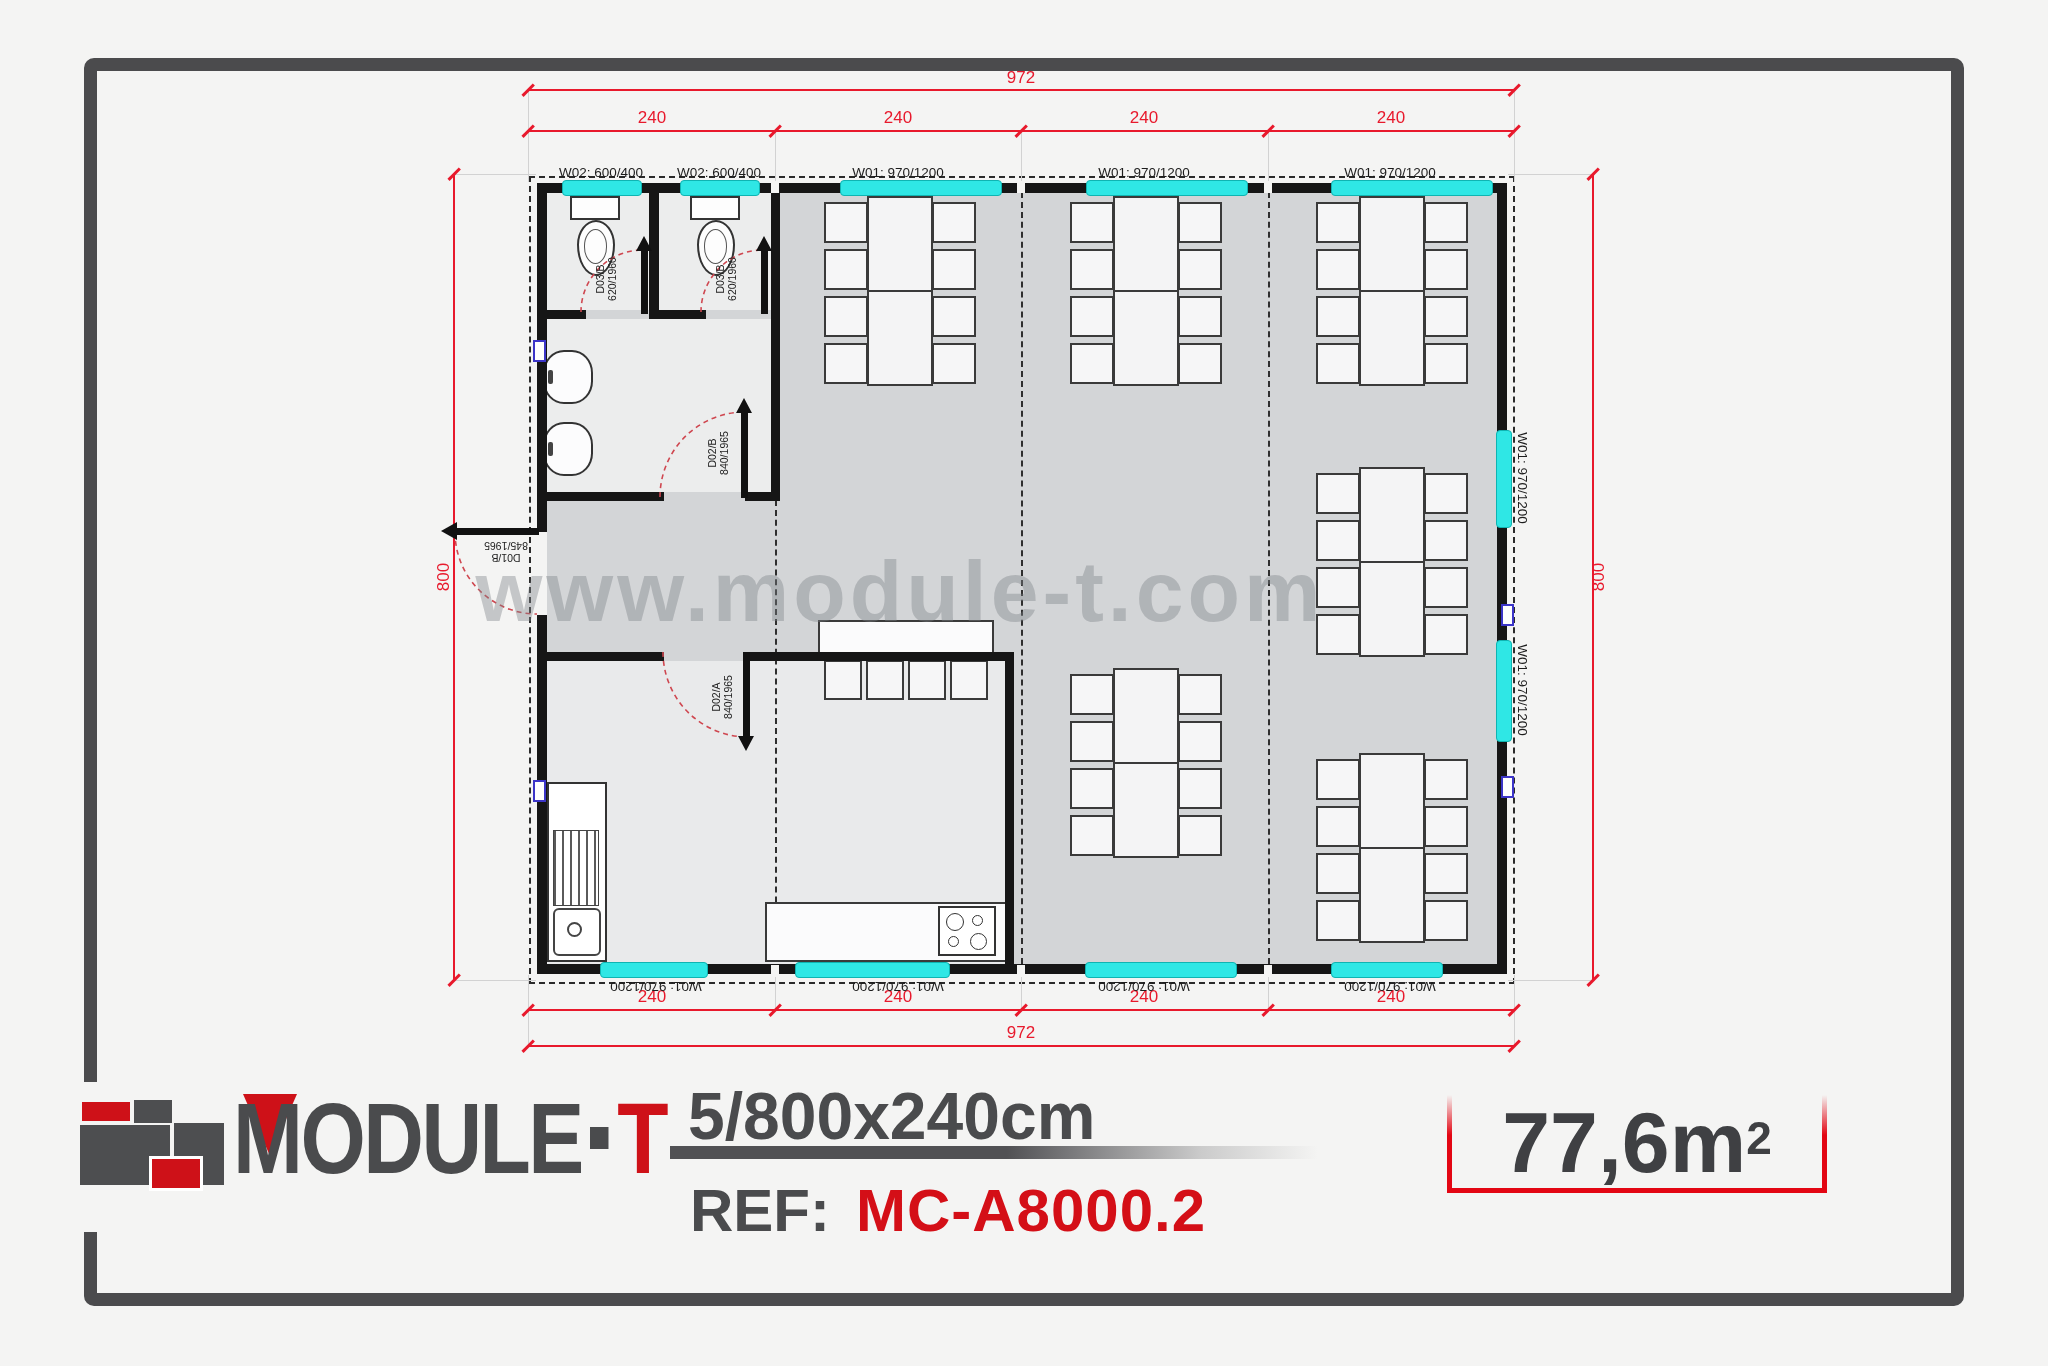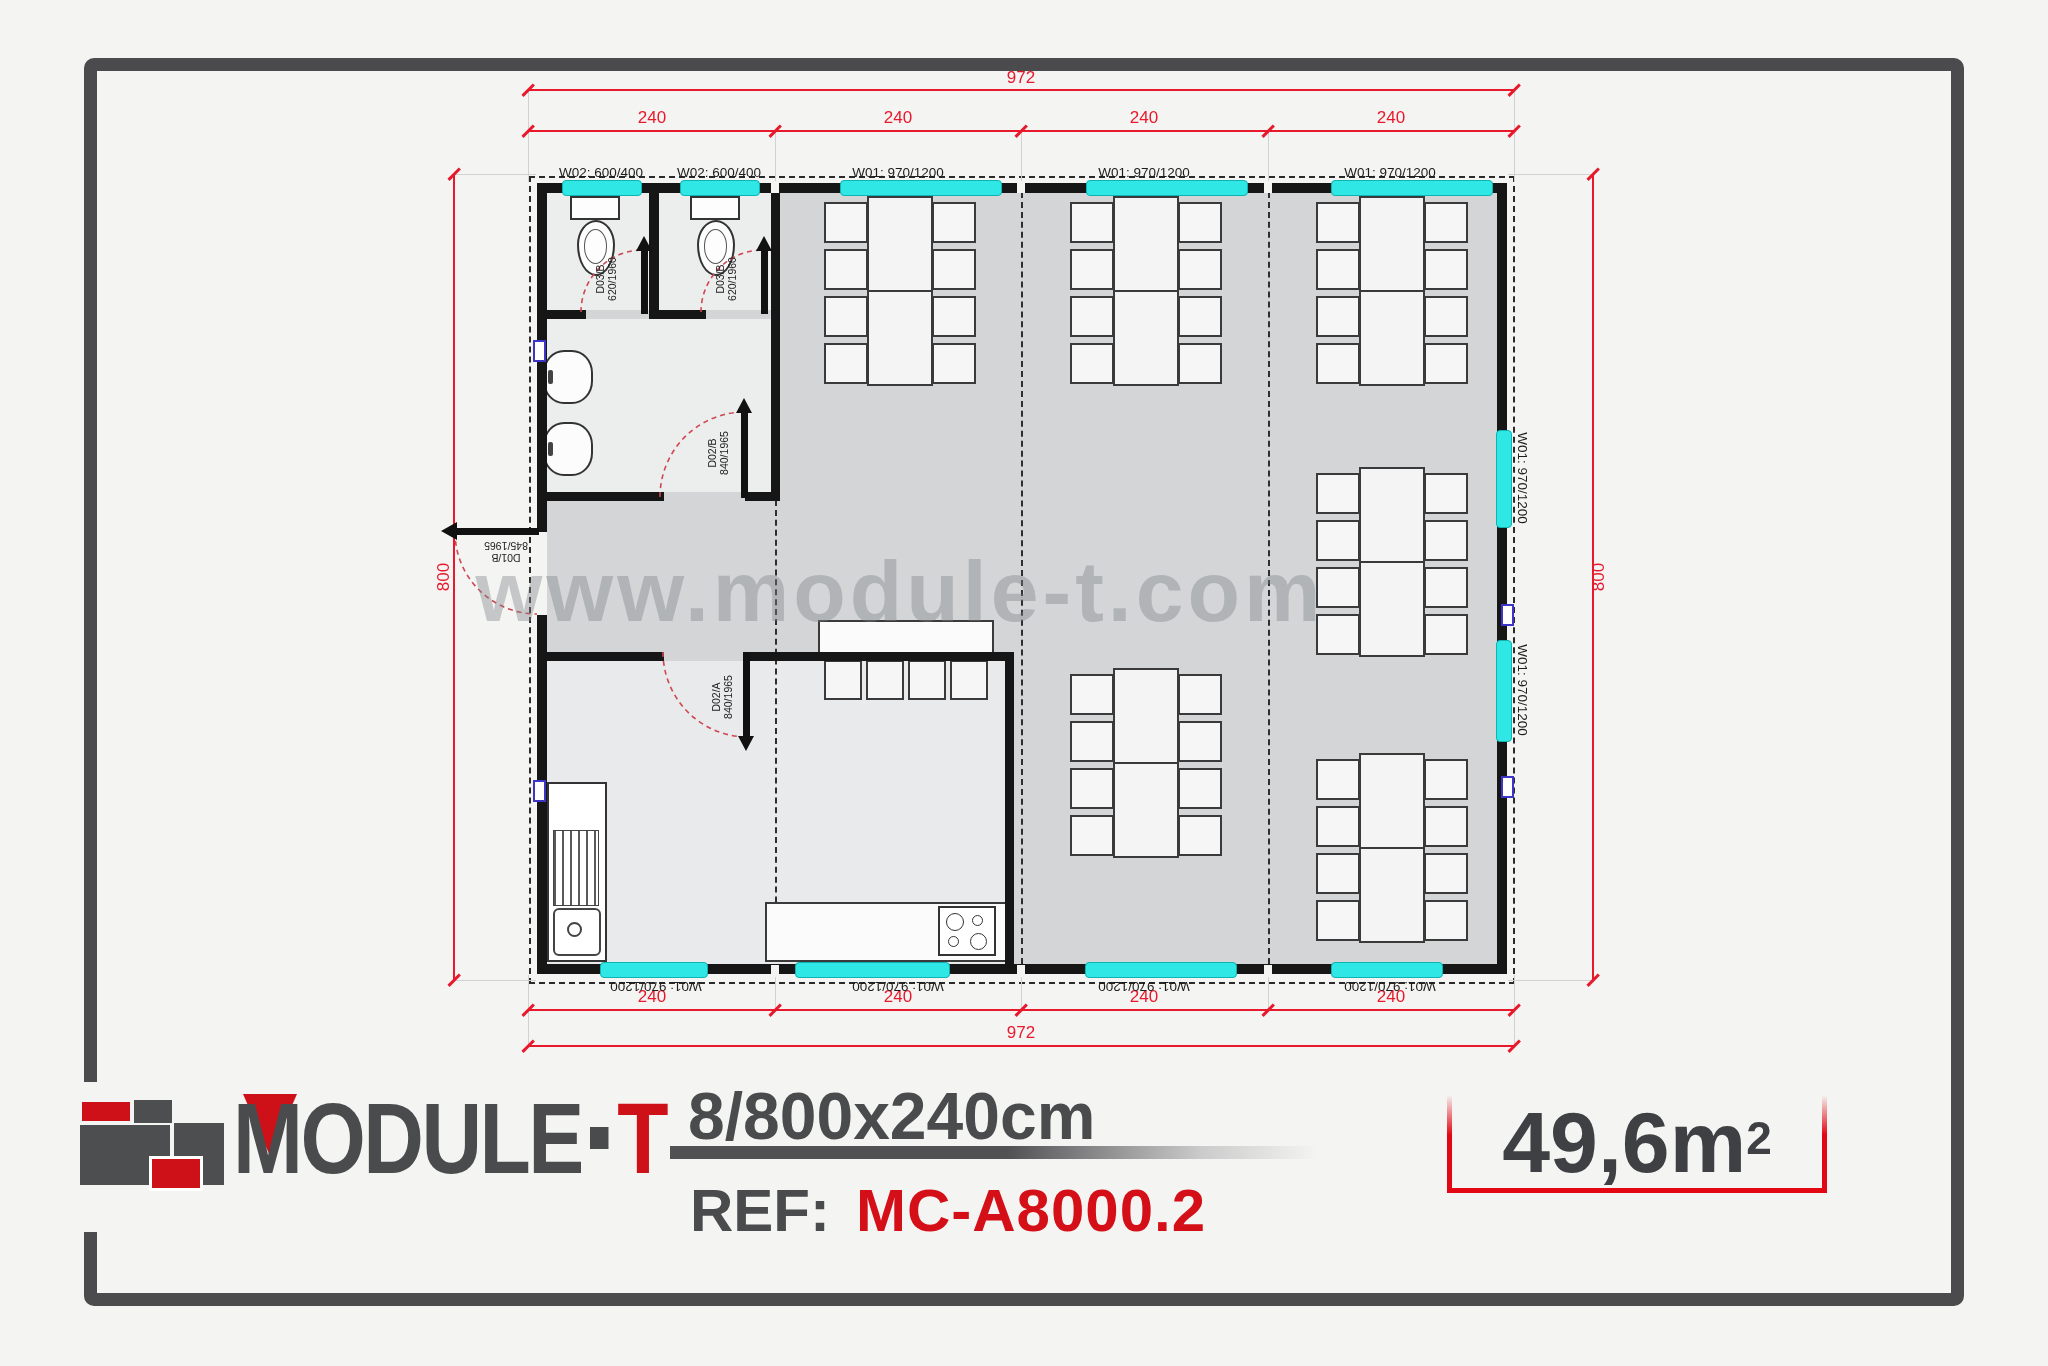--- a/index.html
+++ b/index.html
@@ -208,26 +208,26 @@
     <div class="lm" style="left:0;top:25px;width:90px;height:60px;background:#4d4e50;"></div>
     <div class="lm" style="left:94px;top:23px;width:50px;height:62px;background:#4d4e50;"></div>
     <div class="lm" style="left:69px;top:56px;width:48px;height:29px;background:#ce1118;border:3px solid #fff;"></div>
   </div>
   <div id="wordmark">
       <span>MODULE</span>
       <span class="hyph"></span>
       <span class="t-red">T</span>
     </div>
 
-  <div id="size-label">8/800x240cm</div>
+  <div id="size-label">5/800x240cm</div>
   <div id="spec-underline"></div>
   <div id="ref-row"><span>REF:</span><span class="ref-value">MC-A8000.2</span></div>
 
   <div id="area-badge">
-    <span class="val"><span>49,6m</span><sup>2</sup></span>
+    <span class="val"><span>77,6m</span><sup>2</sup></span>
   </div>
 <div class="wall" style="left: 537px; top: 183px; width: 970px; height: 10px;"></div>
     <div class="wall" style="left: 537px; top: 964px; width: 970px; height: 10px;"></div>
     <div class="wall" style="left: 537px; top: 183px; width: 10px; height: 349px;"></div>
     <div class="wall" style="left: 537px; top: 615px; width: 10px; height: 359px;"></div>
     <div class="wall" style="left: 1497px; top: 183px; width: 10px; height: 791px;"></div>
     <div class="wall" style="left: 649px; top: 183px; width: 10px; height: 131px;"></div>
     <div class="wall" style="left: 546px; top: 310px; width: 40px; height: 9px;"></div>
     <div class="wall" style="left: 649px; top: 310px; width: 57px; height: 9px;"></div>
     <div class="wall" style="left: 771px; top: 183px; width: 9px; height: 314px;"></div>

